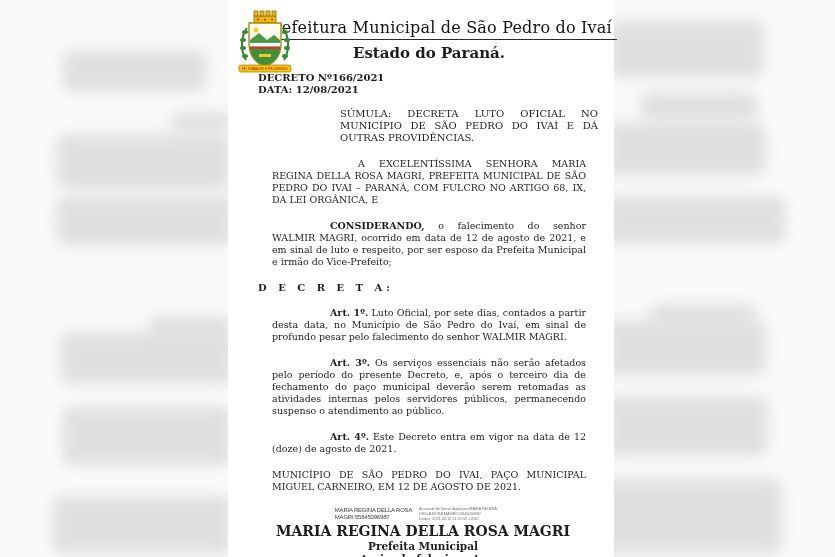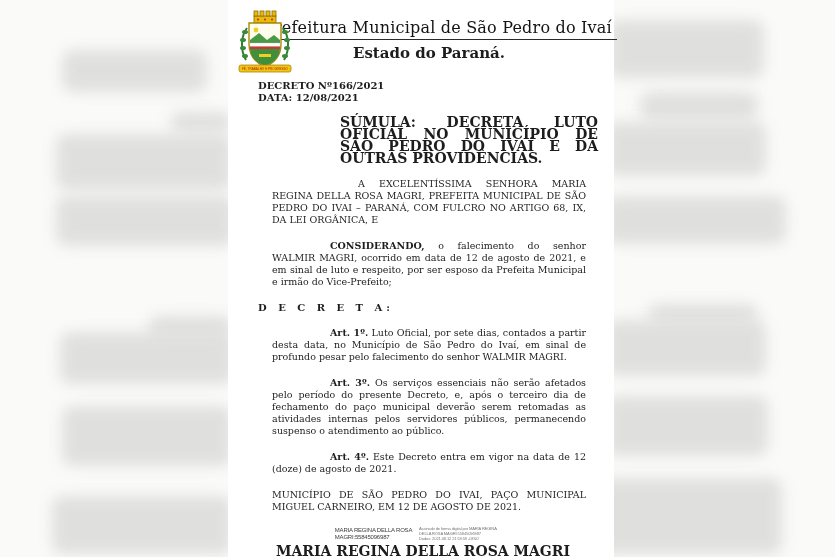--- a/index.html
+++ b/index.html
@@ -13,23 +13,23 @@
   
   .doc{position:absolute;left:228px;top:0;width:386px;height:557px;background:#ffffff;
        box-sizing:border-box;padding:8px 14px 0 30px;color:#1d1d1d;}
   .doc-header{position:relative;min-height:64px;}
   .crest{position:absolute;left:-21px;top:2px;width:56px;height:64px;}
   .header-text{text-align:center;padding-top:10px;}
   .doc-title{display:inline-block;font-size:16px;letter-spacing:.2px;color:#141414;
              border-bottom:1.6px solid #2a2a2a;padding:0 5px 2px 5px;white-space:nowrap;}
   .doc-subtitle{font-size:15px;font-weight:bold;margin-top:4px;}
 
-  .decree-block{margin-top:8px;font-weight:bold;font-size:10px;line-height:12px;}
+  .decree-block{margin-top:0;font-weight:bold;font-size:10px;line-height:12px;}
 
-  .sumula{margin:12px 7px 0 82px;width:258px;font-weight:bold;font-size:14px;line-height:12px;
+  .sumula{margin:12px 7px 0 82px;width:258px;font-weight:normal;font-size:10px;line-height:12px;
           text-align:justify;}
 
   p.par{margin:14px;font-size:9.5px;line-height:12px;text-align:justify;}
   .preamble{margin-top:8px;text-indent:86px;}
   .consider-1{margin-top:6px;text-indent:58px;}
   .consider-2{margin-top:6px;text-indent:58px;}
   .decreta{margin-top:2px;font-weight:bold;font-size:10px;letter-spacing:4px;}
   .article{text-indent:58px;}
   .a1{margin-top:8px;} .a2{margin-top:8px;} .a3{margin-top:6px;} .a4{margin-top:5px;}
   .closing{margin-top:7px;}

